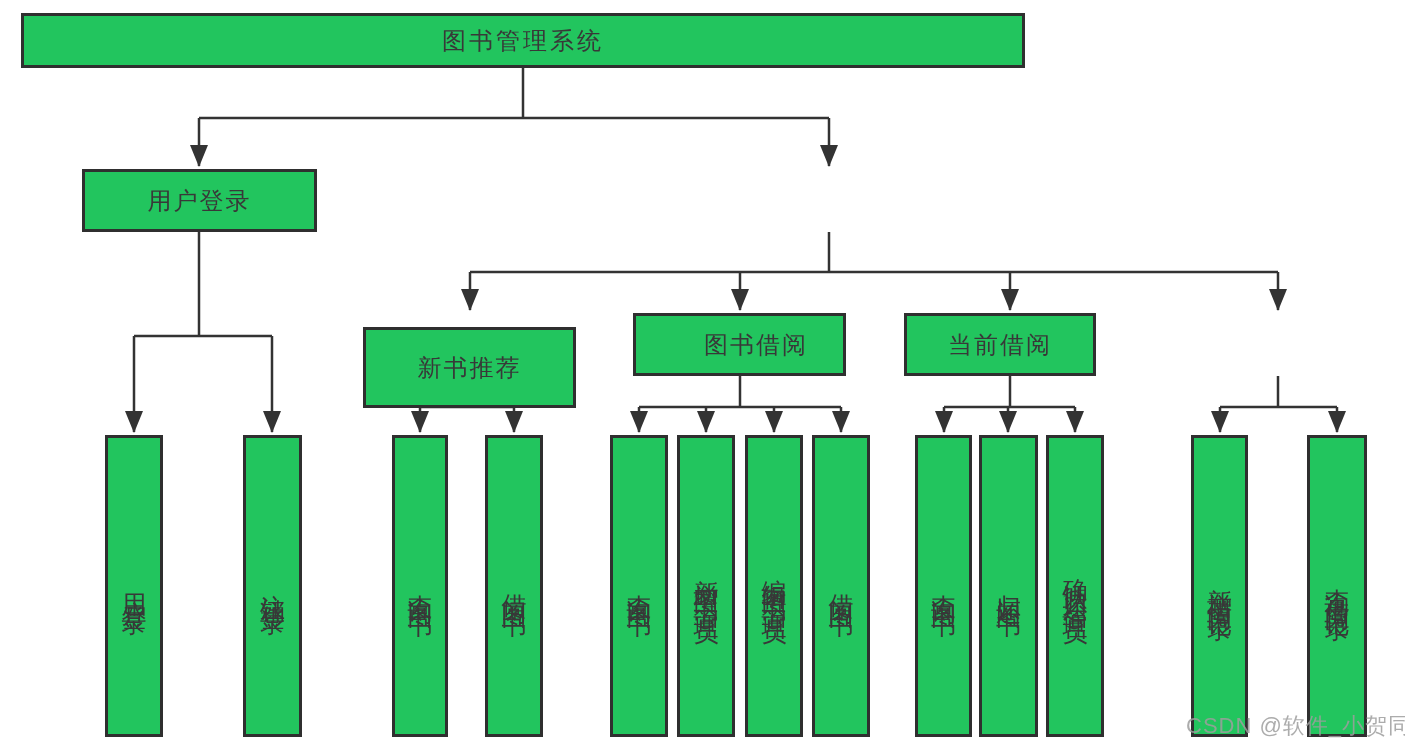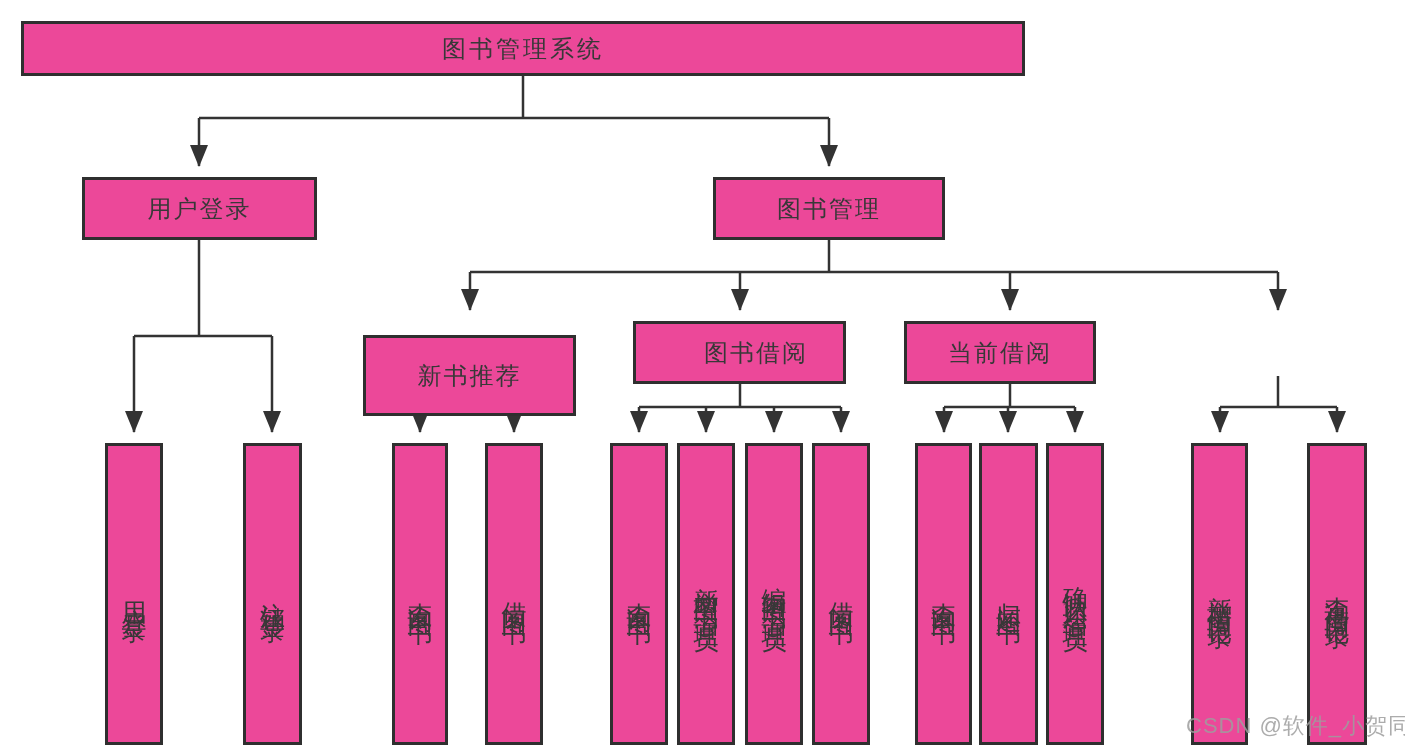--- a/index.html
+++ b/index.html
@@ -8,28 +8,27 @@
     width:1405px;height:747px;
     background:#ffffff;
     font-family:"Liberation Sans","DejaVu Sans",sans-serif;
     overflow:hidden;
   }
   .wires{position:absolute;left:0;top:0;z-index:1;}
   .box{
     position:absolute;
     box-sizing:border-box;
     border:3px solid #2f2f2f;
-    background:#ec4899;
+    background:#22c55e;
     color:#383838;
     display:flex;
     align-items:center;
     justify-content:center;
     z-index:2;
     text-align:center;
-    margin-top:8px;
   }
   .h-label{font-size:24px;letter-spacing:2px;line-height:1;}
   .root-label{font-size:24px;letter-spacing:3px;}
   .v{
     writing-mode:vertical-rl;
     text-orientation:mixed;
     font-size:25px;
     letter-spacing:6px;
     line-height:1;
   }
@@ -94,21 +93,20 @@
       <path d="M1278 376 V407"></path>
       <path d="M1220 407 H1337"></path>
       <path d="M1220 407 V432" marker-end="url(#arrow)"></path>
       <path d="M1337 407 V432" marker-end="url(#arrow)"></path>
     </g>
   </svg>
 
   <div class="box root-label" style="left:21px;top:13px;width:1004px;height:55px;">图书管理系统</div>
 
   <div class="box h-label" style="left:82px;top:169px;width:235px;height:63px;">用户登录</div>
-  <div class="box h-label" style="left:713px;top:169px;width:232px;height:63px;">图书管理</div>
 
   <div class="box h-label" style="left:363px;top:327px;width:213px;height:81px;font-family:Liberation Serif, serif;">新书推荐</div>
   <div class="box h-label" style="left:633px;top:313px;width:213px;height:63px;padding-left:33px;">图书借阅</div>
   <div class="box h-label" style="left:904px;top:313px;width:192px;height:63px;">当前借阅</div>
 
   <div class="box v" style="left:105px;top:435px;width:58px;height:302px;">用户登录</div>
   <div class="box v" style="left:243px;top:435px;width:59px;height:302px;">注销登录</div>
   <div class="box v" style="left:392px;top:435px;width:56px;height:302px;">查询图书</div>
   <div class="box v" style="left:485px;top:435px;width:58px;height:302px;">借阅图书</div>
   <div class="box v" style="left:610px;top:435px;width:58px;height:302px;">查询图书</div>

